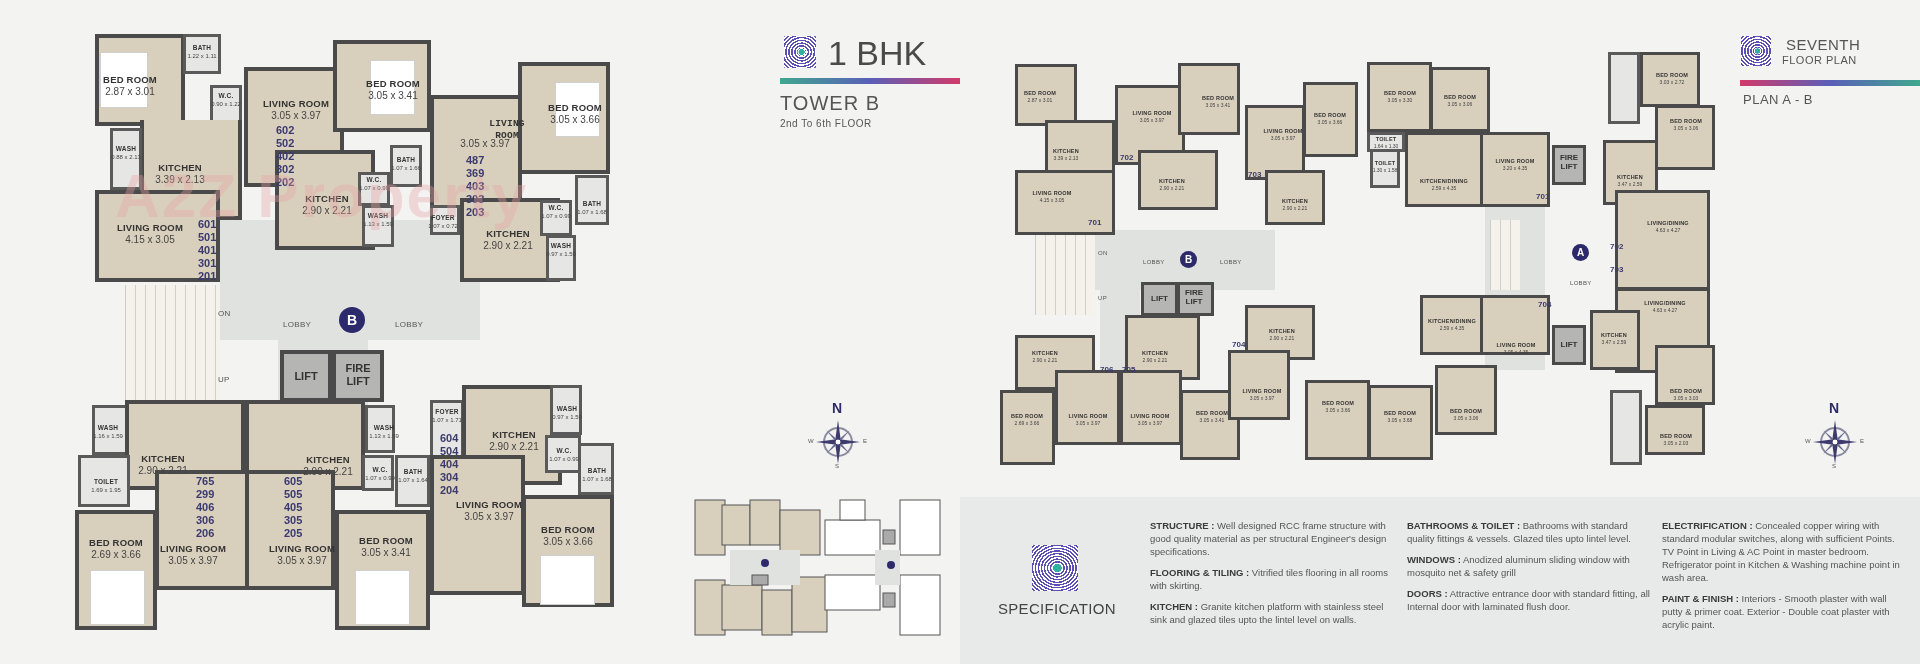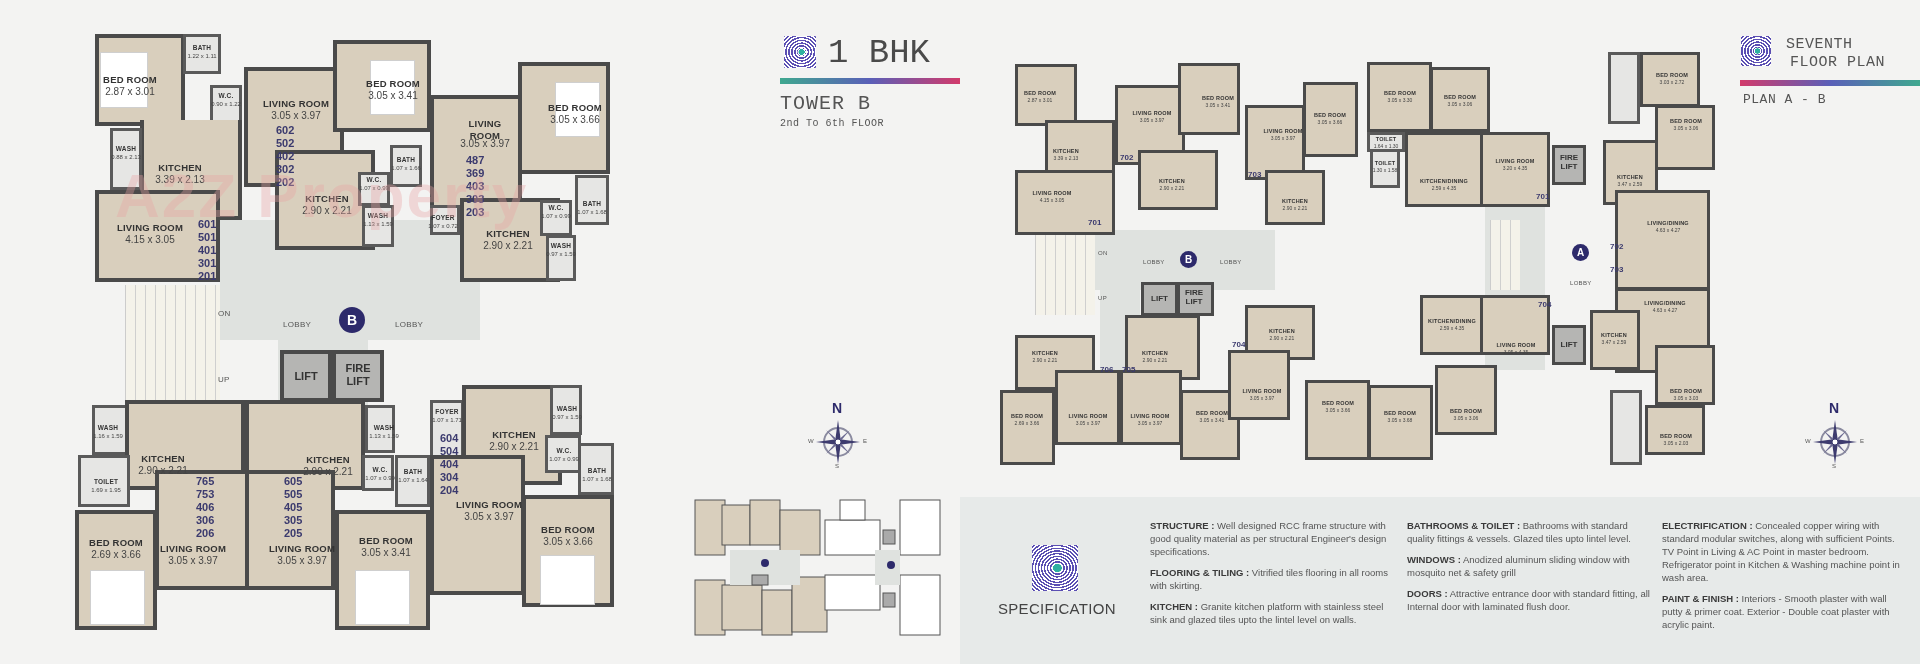--- a/index.html
+++ b/index.html
@@ -72,21 +72,21 @@
       radial-gradient(ellipse at 55% 50%, #2fb0a0 0 12%, #ffffff 13% 16%, transparent 17%),
       repeating-radial-gradient(ellipse at 55% 50%, #5b4fb3 0 1.5px, #ffffff 1.5px 3px),
       linear-gradient(135deg, #7a5cc7, #c24f9a);
     border-radius: 1px;
   }
   .gradbar {
     position: absolute; height: 6px;
     background: linear-gradient(90deg, #3fa88f 0%, #5a5fb8 50%, #d23a6b 100%);
   }
   .gradbar.rev { background: linear-gradient(90deg, #d23a6b 0%, #5a5fb8 50%, #3fa88f 100%); }
-  .hdr-title { position: absolute; color: #555; font-weight: normal; letter-spacing: 1px; font-family: Liberation Mono, monospace; }
+  .hdr-title { position: absolute; color: #555; font-weight: normal; letter-spacing: 1px; }
   .compass { position: absolute; width: 60px; height: 70px; }
   .spec-panel {
     position: absolute; left: 960px; top: 497px; width: 960px; height: 167px;
     background: #e7eae9;
   }
   .spec-col { position: absolute; font-size: 9.5px; line-height: 13px; color: #555; }
   .spec-col p { margin-bottom: 8px; }
   .spec-col b { color: #3a3a3a; font-weight: bold; }
   .watermark {
     position: absolute; font-weight: bold; pointer-events: none;
@@ -194,21 +194,21 @@
 
   <div class="room" style="left:430px;top:95px;width:92px;height:120px;"></div>
   <div class="room" style="left:518px;top:62px;width:92px;height:112px;"></div>
   <div class="bed" style="left:555px;top:82px;width:45px;height:55px;"></div>
   <div class="room light" style="left:430px;top:205px;width:30px;height:30px;"></div>
   <div class="room" style="left:460px;top:198px;width:100px;height:84px;"></div>
   <div class="room light" style="left:540px;top:200px;width:32px;height:36px;"></div>
   <div class="room light" style="left:575px;top:175px;width:34px;height:50px;"></div>
   <div class="room light" style="left:546px;top:235px;width:30px;height:46px;"></div>
 
-  <div class="lbl" style="left:485px;top:118px;">
+  <div class="lbl" style="left:507px;top:118px;font-family:Liberation Mono, monospace;">
       <span class="t">LIVING<br>ROOM</span>
     </div>
   <div class="lbl" style="left:485px;top:138px;">
       <span class="d">3.05 x 3.97</span>
     </div>
   <div class="unitnums" style="left:466px;top:154px;">
     <span>487</span>
       <span>369</span>
       <span>403</span>
       <span>303</span>
@@ -261,21 +261,21 @@
   <div class="lbl" style="left:116px;top:537px;">
       <span class="t">BED ROOM</span>
       <span class="d">2.69 x 3.66</span>
     </div>
   <div class="lbl" style="left:193px;top:543px;">
       <span class="t">LIVING ROOM</span>
       <span class="d">3.05 x 3.97</span>
     </div>
   <div class="unitnums" style="left:196px;top:475px;">
     <span>765</span>
-      <span>753</span>
+      <span>299</span>
       <span>406</span>
       <span>306</span>
       <span>206</span>
   </div>
 
   <div class="room" style="left:245px;top:400px;width:120px;height:90px;"></div>
   <div class="room light" style="left:365px;top:405px;width:30px;height:48px;"></div>
   <div class="room light" style="left:362px;top:455px;width:32px;height:36px;"></div>
   <div class="room light" style="left:395px;top:455px;width:35px;height:52px;"></div>
   <div class="room" style="left:245px;top:470px;width:90px;height:120px;"></div>
@@ -637,21 +637,21 @@
   <div class="lbl xs" style="left:466px;top:358px;">
       <span class="t">BED ROOM</span>
       <span class="d">3.05 x 3.06</span>
     </div>
   <div class="unitno" style="left:538px;top:250px;font-size:8px;">704</div>
 </div>
 
 <div class="abs" style="left:1738px;top:34px;width:182px;height:80px;">
   <div class="peacock" style="left:3px;top:2px;width:30px;height:30px;"></div>
   <div class="hdr-title" style="left:48px;top:2px;font-size:15px;letter-spacing:0.5px;">SEVENTH</div>
-  <div class="hdr-title" style="left:52px;top:20px;font-size:15px;letter-spacing:0.5px;">FLOOR PLAN</div>
+  <div class="hdr-title" style="left:44px;top:20px;font-size:11px;letter-spacing:0.5px;">FLOOR PLAN</div>
   <div class="gradbar rev" style="left:2px;top:46px;width:180px;"></div>
   <div class="hdr-title" style="left:5px;top:58px;font-size:13px;letter-spacing:0.5px;">PLAN A - B</div>
 </div>
 
 <div class="compass" style="left:1805px;top:400px;">
   <div style="position:absolute;left:24px;top:0;font-weight:bold;font-size:14px;color:#2d2a6b;">N</div>
   <svg width="60" height="60" style="position:absolute;left:0;top:16px;" viewBox="0 0 60 60">
     <circle cx="30" cy="26" r="14" fill="none" stroke="#8b8ba0" stroke-width="2"></circle>
     <polygon points="30,4 33,26 30,48 27,26" fill="#3d3b6e"></polygon>
     <polygon points="8,26 30,23 52,26 30,29" fill="#3d3b6e"></polygon>

